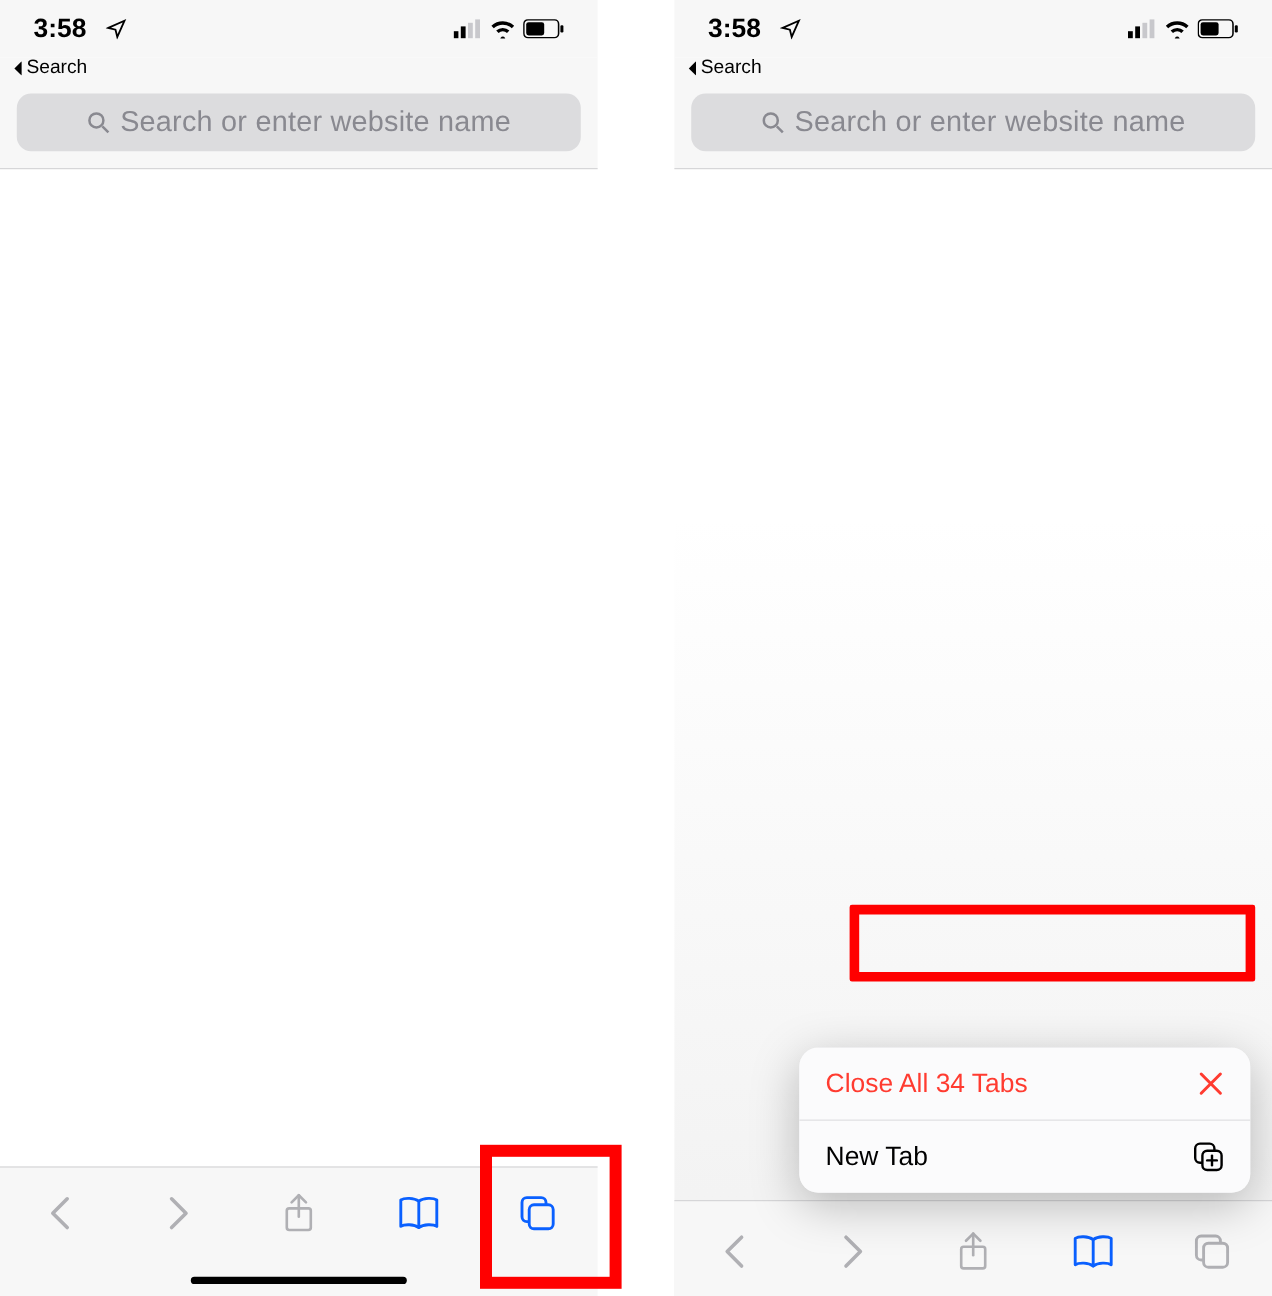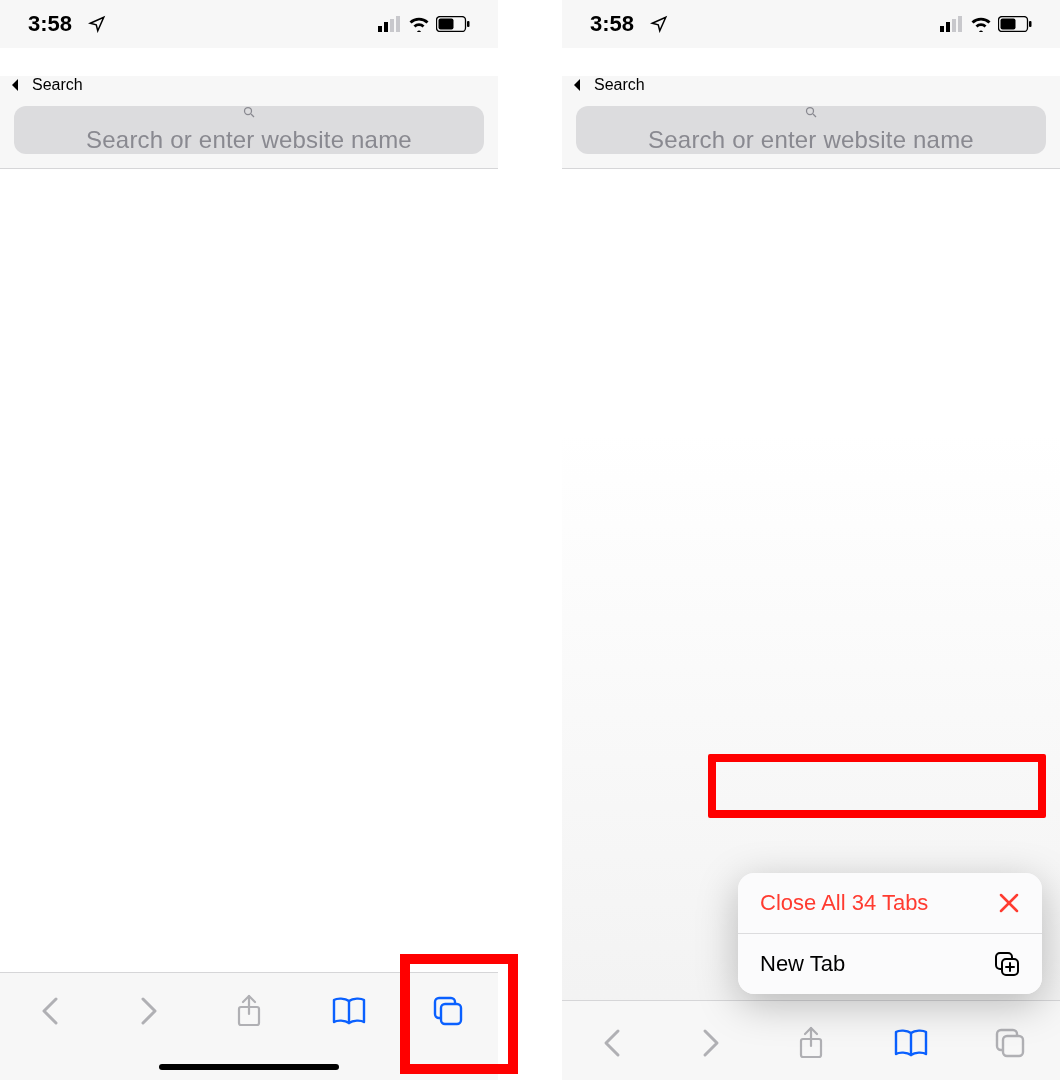--- a/index.html
+++ b/index.html
@@ -43,42 +43,40 @@
     gap: 6px;
   }
 
   
   .back-app {
     background: #f7f7f7;
     padding: 0 10px 4px 10px;
     font-size: 16px;
     display: flex;
     align-items: center;
-    gap: 12px;
-    margin-top: 28px;
+    gap: 2px;
   }
 
   
   .url-area {
     background: #f7f7f7;
     padding: 8px 14px 14px 14px;
     border-bottom: 1px solid #d6d6d8;
   }
   .url-bar {
     background: #dcdcde;
     border-radius: 12px;
     height: 48px;
     display: flex;
     align-items: center;
     justify-content: center;
     gap: 8px;
     color: #898990;
     font-size: 24px;
     letter-spacing: 0.2px;
-    flex-direction: column;
   }
 
   
   .content {
     flex: 1;
     background: #fff;
   }
 
   
   .toolbar {
@@ -117,21 +115,21 @@
     position: absolute;
     border: 10px solid #f00;
     pointer-events: none;
   }
 
   
   .context-menu {
     position: absolute;
     right: 18px;
     bottom: 86px;
-    width: 304px;
+    width: 376px;
     background: #f2f2f4;
     border-radius: 16px;
     overflow: hidden;
     box-shadow: 0 10px 40px rgba(0,0,0,0.25);
   }
   .menu-item {
     padding: 17px 22px;
     font-size: 22px;
     display: flex;
     align-items: center;

